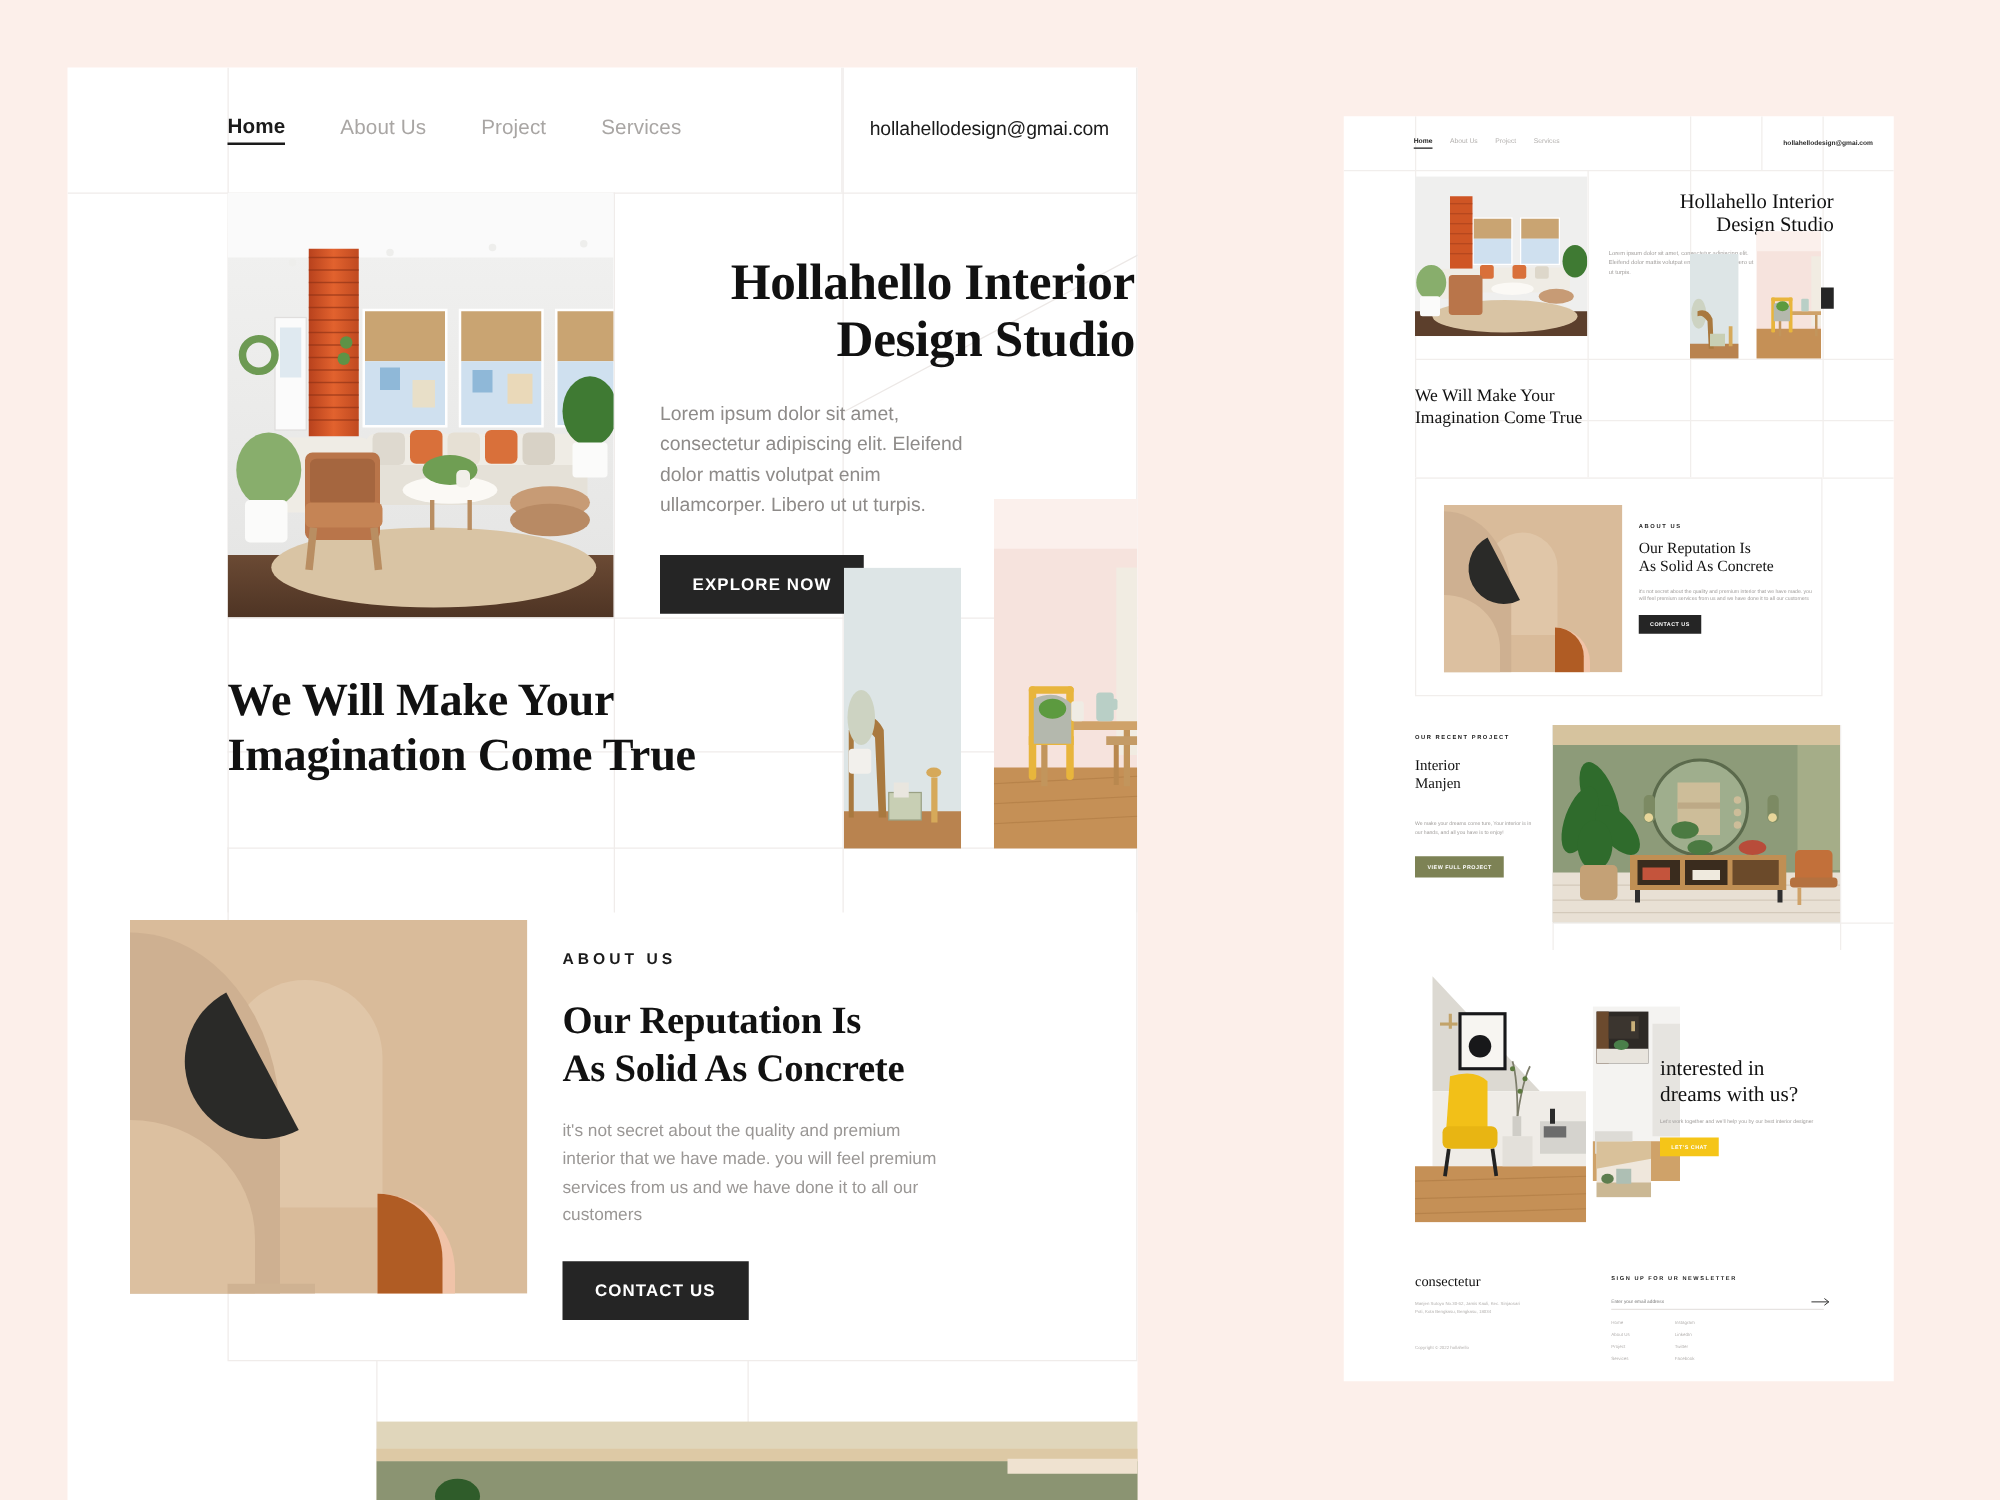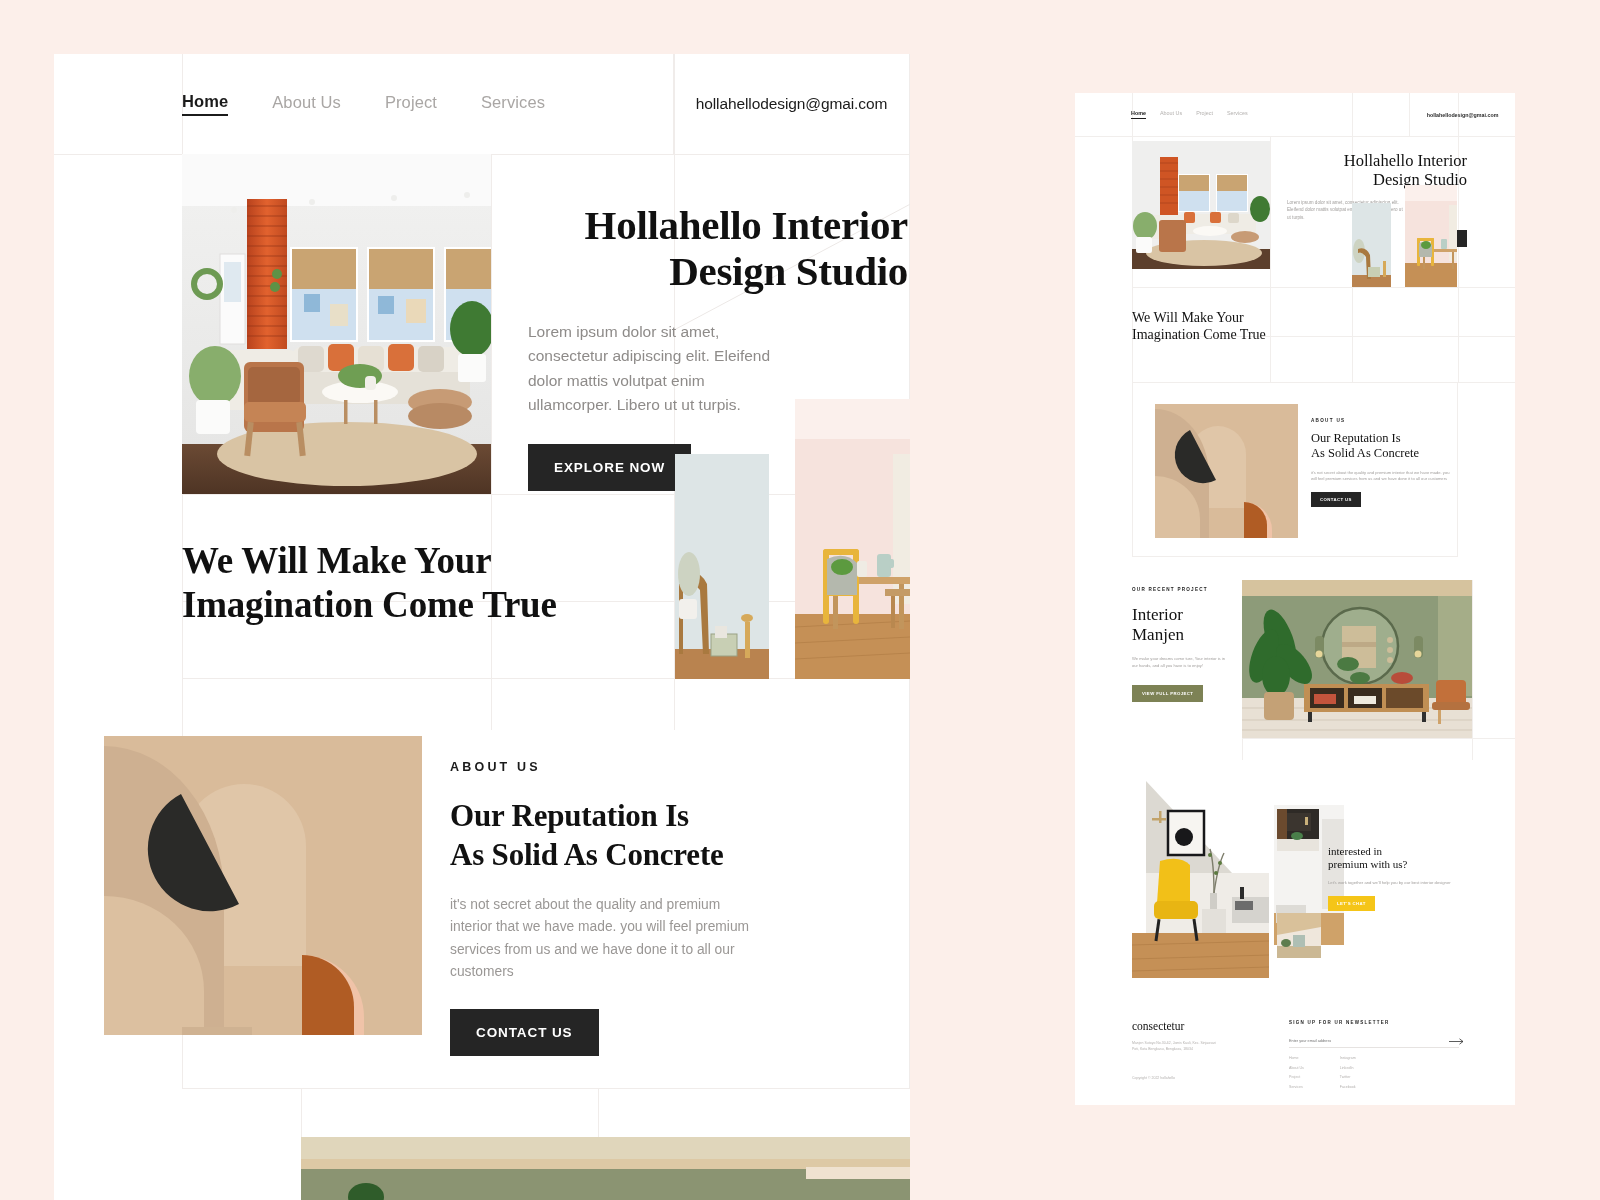--- a/index.html
+++ b/index.html
@@ -217,36 +217,36 @@
   .s-about { position: absolute; left: 57px; top: 289px; width: 326px; height: 175px; border: 1px solid #f1eeec; background:#fff; }
   .s-about-photo { position: absolute; left: 22px; top: 21px; width: 143px; height: 134px; overflow: hidden; }
   .s-about-text { position: absolute; left: 178px; top: 35px; width: 150px; }
   .s-eyebrow { font-size: 4.6px; font-weight: 700; letter-spacing: 1.3px; color: #1b1b1b; }
   .s-about-title { margin-top: 8px; font-family: "Liberation Serif", serif; font-size: 12.5px; line-height: 1.23; color: #111; }
   .s-about-body { margin-top: 8px; font-size: 4.1px; line-height: 1.62; color: #a09d9b; width: 140px; }
   .s-btn-dark2 { display: inline-block; margin-top: 9px; background: #252525; color: #fff; font-size: 4.3px; font-weight: 700; letter-spacing: 0.4px; padding: 5px 9px; cursor:pointer; }
 
   .s-proj { position: absolute; left: 0; top: 487px; width: 100%; height: 180px; }
   .s-proj-eyebrow { position: absolute; left: 57px; top: 7px; font-size: 4.6px; font-weight: 700; letter-spacing: 1.25px; color: #1b1b1b; }
-  .s-proj-title { position: absolute; left: 57px; top: 25px; font-family: "Liberation Serif", serif; font-size: 17px; line-height: 1.18; color: #111; }
+  .s-proj-title { position: absolute; left: 57px; top: 25px; font-family: "Liberation Serif", serif; font-size: 12px; line-height: 1.18; color: #111; }
   .s-proj-body { position: absolute; left: 57px; top: 76px; width: 95px; font-size: 4.1px; line-height: 1.6; color: #a09d9b; }
   .s-btn-olive {
     position: absolute; left: 57px; top: 105px;
     background: #7d8255; color: #fff; font-size: 4.3px; font-weight: 700;
     letter-spacing: 0.4px; padding: 6px 10px; cursor: pointer;
   }
   .s-proj-photo { position: absolute; left: 167px; top: 0; width: 230px; height: 158px; overflow: hidden; }
 
   .s-gal { position: absolute; left: 0; top: 680px; width: 100%; height: 215px; }
   .s-gal-a { position: absolute; left: 57px; top: 0; width: 137px; height: 205px; overflow: hidden; }
   .s-gal-b { position: absolute; left: 199px; top: 32px; width: 70px; height: 140px; overflow: hidden; }
   .s-gal-c { position: absolute; left: 202px; top: 36px; width: 42px; height: 42px; overflow: hidden; }
   .s-gal-d { position: absolute; left: 202px; top: 140px; width: 44px; height: 45px; overflow: hidden; }
   .s-cta { position: absolute; left: 253px; top: 72px; width: 150px; }
-  .s-cta-title { font-family: "Liberation Serif", serif; font-size: 11px; line-height: 1.22; color: #111; }
+  .s-cta-title { font-family: "Liberation Serif", serif; font-size: 17px; line-height: 1.22; color: #111; }
   .s-cta-body { margin-top: 8px; font-size: 4.2px; line-height: 1.6; color: #a09d9b; width: 130px; }
   .s-btn-yellow {
     display: inline-block; margin-top: 9px; background: #f5c518; color: #fff;
     font-size: 4.3px; font-weight: 700; letter-spacing: 0.4px; padding: 5px 9px; cursor: pointer;
   }
 
   .s-footer { position: absolute; left: 0; top: 915px; width: 100%; height: 97px; }
   .s-brand { position: absolute; left: 57px; top: 12px; font-family: "Liberation Serif", serif; font-size: 11.5px; color: #111; }
   .s-addr { position: absolute; left: 57px; top: 32px; width: 86px; font-size: 3.5px; line-height: 1.75; color: #b4b1af; }
   .s-copy { position: absolute; left: 57px; top: 68px; font-size: 3.5px; color: #b4b1af; }
@@ -758,21 +758,21 @@
         <rect width="44" height="45" fill="#efe7dc"></rect>
         <path d="M0 0 L44 0 L44 14 L0 22 Z" fill="#d9c19a"></path>
         <rect x="0" y="33" width="44" height="12" fill="#cbb894"></rect>
         <rect x="16" y="22" width="12" height="12" fill="#aebfb4"></rect>
         <ellipse cx="9" cy="30" rx="5" ry="4" fill="#5d7d4e"></ellipse>
       </svg>
     </div>
     <div class="s-cta">
       <div class="s-cta-title">
         <span>interested in</span><br>
-        <span>premium with us?</span>
+        <span>dreams with us?</span>
       </div>
       <div class="s-cta-body">Let's work together and we'll help you by our best interior designer</div>
       <div class="s-btn-yellow">LET'S CHAT</div>
     </div>
   </div>
 
   <div class="s-footer">
     <div class="s-brand">consectetur</div>
     <div class="s-addr">Manjen Sutoyo No.30-62, Jamis Kauli, Kec. Sinjaosari Poti, Kota Bengkasu, Bengkasu, 18034</div>
     <div class="s-copy">Copyright © 2022 hollahello</div>

